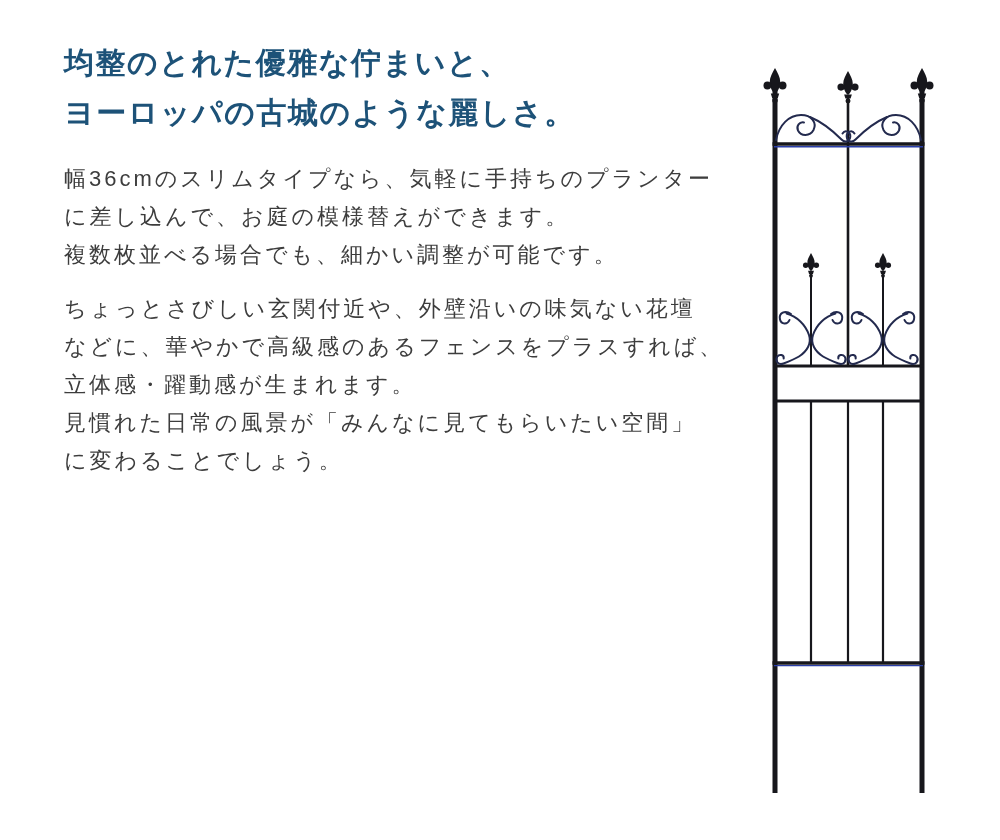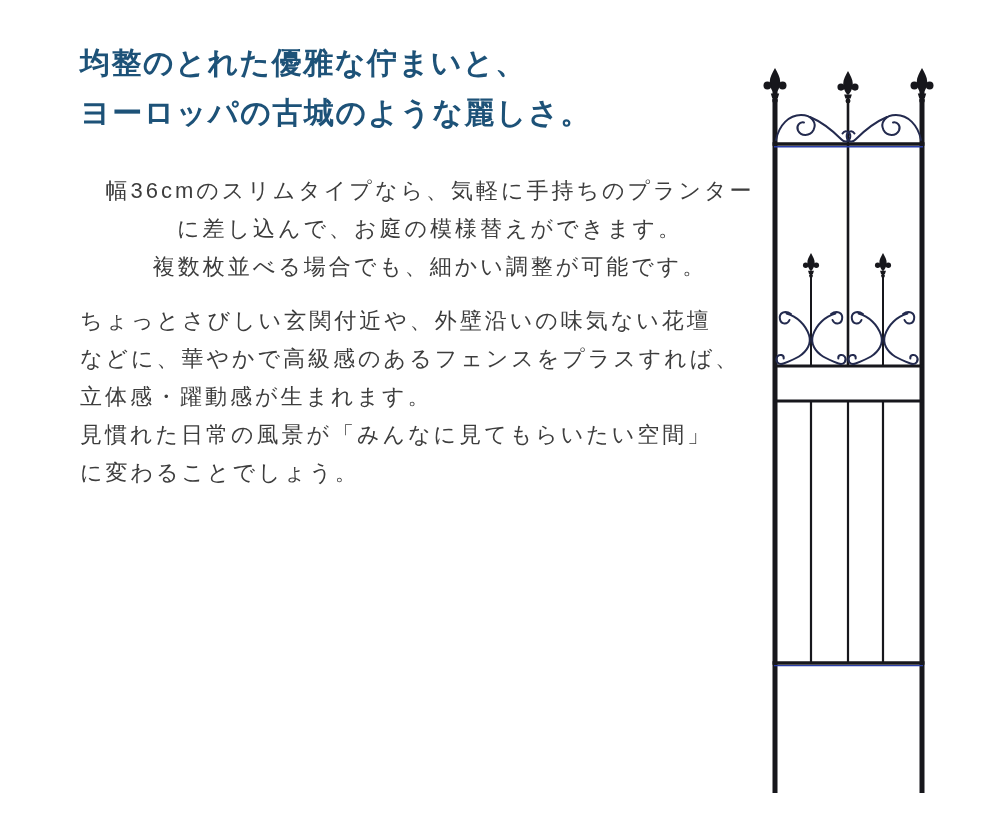--- a/index.html
+++ b/index.html
@@ -15,21 +15,21 @@
   body{font-family:"Liberation Sans","DejaVu Sans",sans-serif;}
   .page{
     position:relative;
     width:1000px;
     height:840px;
     background:var(--page-bg);
     overflow:hidden;
   }
   .text-col{
     position:absolute;
-    left:80px;
+    left:64px;
     top:0;
     width:700px;
   }
   .heading{
     margin-top:38px;
     font-size:30px;
     line-height:50px;
     letter-spacing:1.5px;
     font-weight:bold;
     color:var(--heading);
@@ -37,21 +37,21 @@
   }
   .para{
     font-size:22px;
     line-height:38px;
     letter-spacing:3px;
     color:var(--body-text);
     white-space:pre-line;
   }
   .para-1{margin-top:38px;}
   .para-2{margin-top:22px;}
-  .para-3{margin-top:34px;text-align:center;}
+  .para-3{margin-top:22px;}
   .para-4{margin-top:16px;}
   .fence{
     position:absolute;
     left:738px;
     top:58px;
     width:204px;
     height:740px;
   }
   .fence .frame{stroke:var(--fence);stroke-linecap:butt;}
   .fence .scroll{stroke:var(--fence-scroll);fill:none;stroke-width:2;stroke-linecap:round;}

